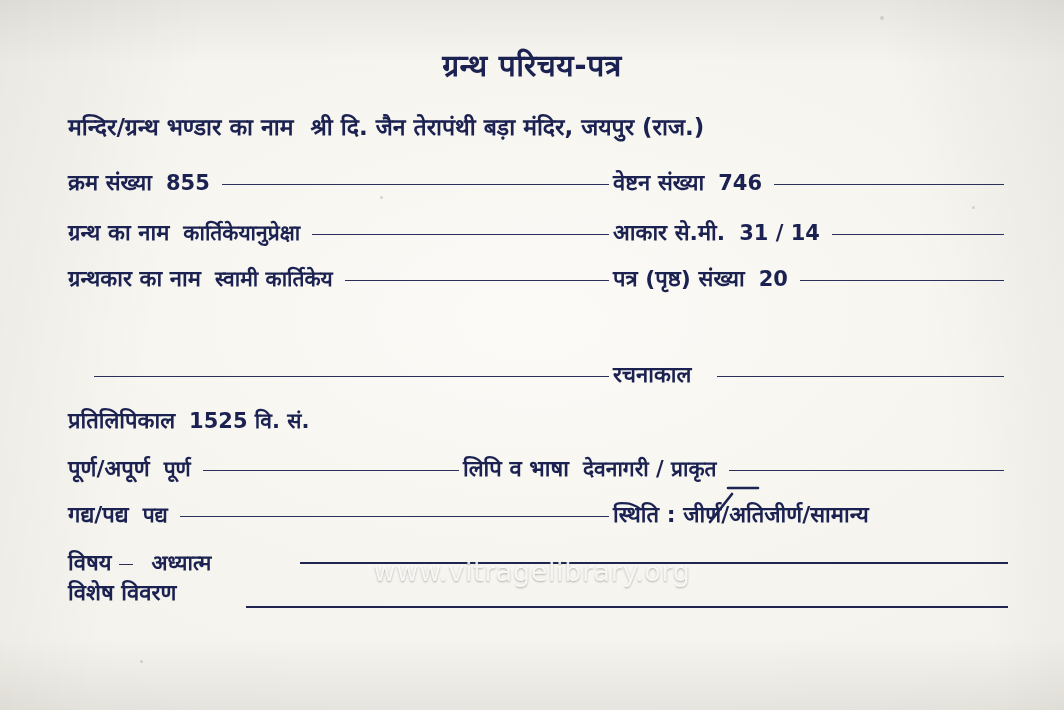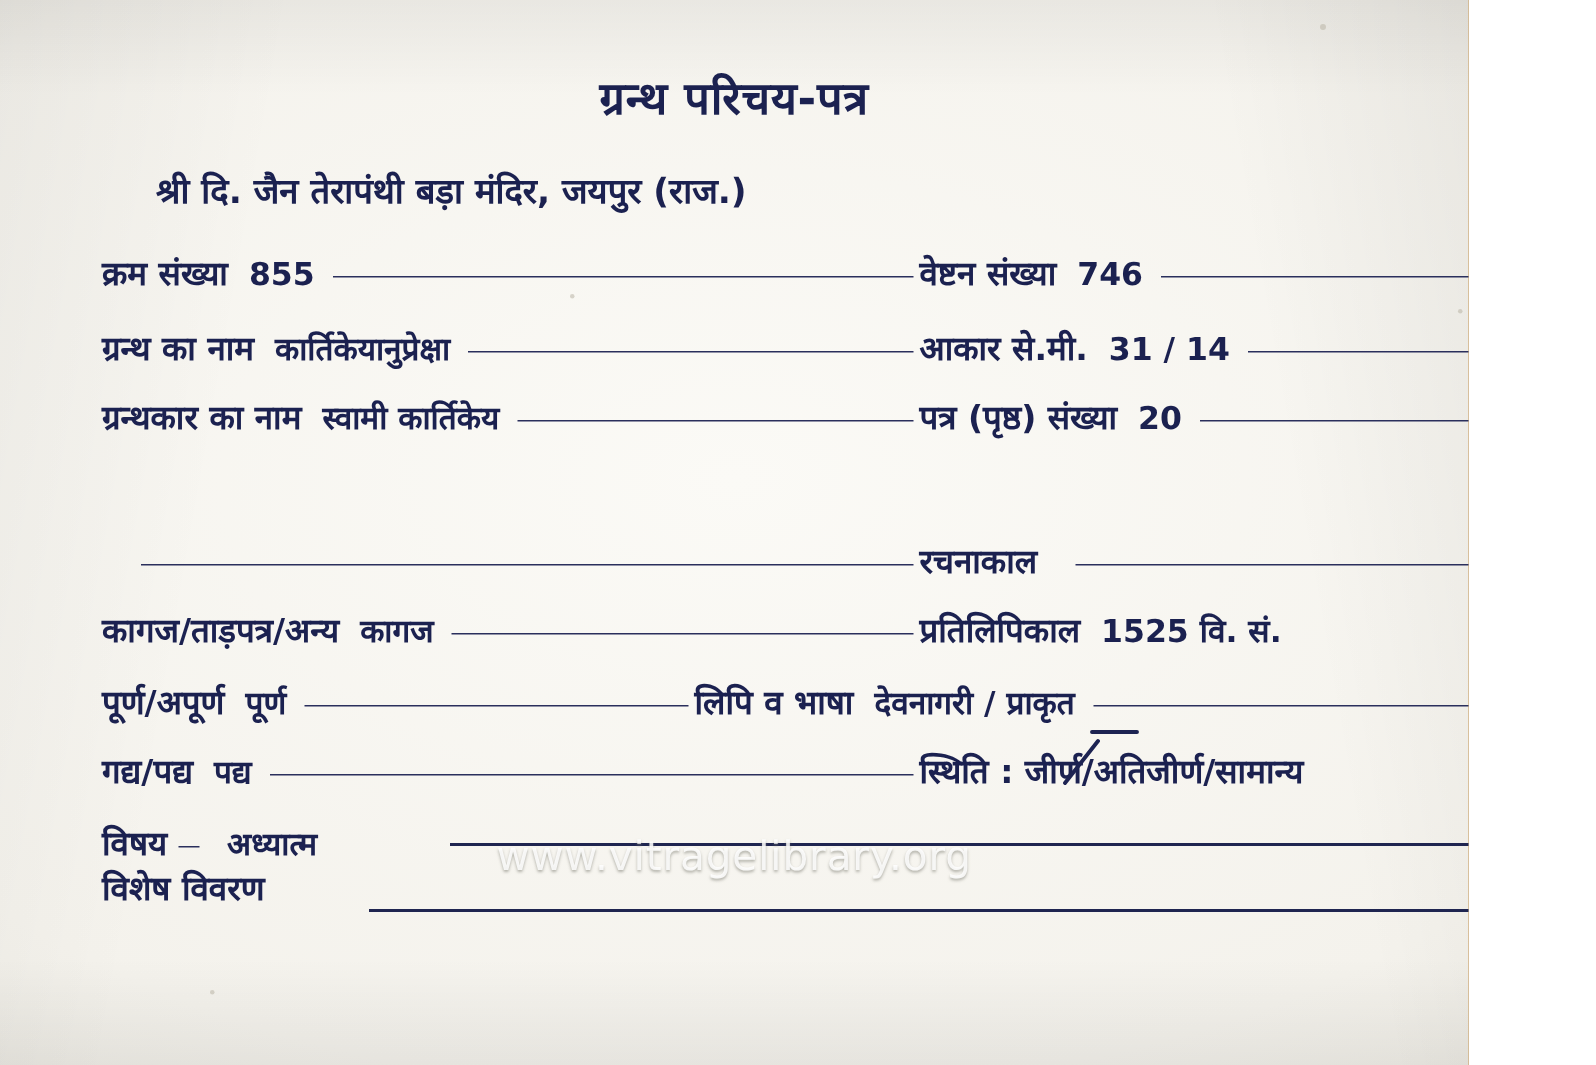--- a/index.html
+++ b/index.html
@@ -5,21 +5,21 @@
   html, body {
     margin: 0;
     padding: 0;
     background: #ffffff;
   }
   body {
     font-family: "DejaVu Sans", "Liberation Sans", sans-serif;
   }
   #card {
     position: relative;
-    width: 979px;
+    width: 1064px;
     height: 710px;
     overflow: hidden;
     background: #a16207;
   }
   
   #paper {
     position: absolute;
     inset: 0;
     background:
       radial-gradient(ellipse 120% 100% at 50% 45%, #fbfaf6 0%, #f4f2ec 58%, #eceae2 82%, #e3e1d8 100%);
@@ -63,21 +63,21 @@
     position: absolute;
     left: 68px;
     top: 110px;
     width: 930px;
     font-size: 23px;
     color: #1b2150;
     display: flex;
     align-items: baseline;
   }
   #hdr-label { font-weight: 600; white-space: nowrap; }
-  #hdr-value { margin-left: 36px; white-space: nowrap; font-weight: 600; }
+  #hdr-value { margin-left: 17px; white-space: nowrap; font-weight: 600; }
 
   .row {
     position: absolute;
     left: 68px;
     width: 940px;
     height: 34px;
     display: flex;
     align-items: baseline;
     text-align: right;
   }
@@ -152,20 +152,21 @@
   <div id="paper"></div>
 
   <div class="speck" style="left:380px;top:196px;width:3px;height:3px;"></div>
   <div class="speck" style="left:880px;top:16px;width:4px;height:4px;"></div>
   <div class="speck" style="left:972px;top:206px;width:3px;height:3px;"></div>
   <div class="speck" style="left:140px;top:660px;width:3px;height:3px;"></div>
 
   <div id="title" class="ink">ग्रन्थ परिचय-पत्र</div>
 
   <div id="hdr-row">
+    <span id="hdr-label">मन्दिर/ग्रन्थ भण्डार का नाम</span>
     <span id="hdr-value">श्री दि. जैन तेरापंथी बड़ा मंदिर, जयपुर (राज.)</span>
   </div>
 
   <div class="row" style="top:166px;">
     <div class="col left">
       <span class="label">क्रम संख्या</span>
       <span class="value">855</span>
       <span class="rule"></span>
     </div>
     <div class="col right">
@@ -208,25 +209,20 @@
       <span class="rule"></span>
     </div>
     <div class="col right">
       <span class="label">रचनाकाल</span>
       <span class="value"></span>
       <span class="rule"></span>
     </div>
   </div>
 
   <div class="row" style="top:404px;">
-    <div class="col left">
-      <span class="label">कागज/ताड़पत्र/अन्य</span>
-      <span class="value">कागज</span>
-      <span class="rule"></span>
-    </div>
     <div class="col right">
       <span class="label">प्रतिलिपिकाल</span>
       <span class="value">1525 वि. सं.</span>
     </div>
   </div>
 
   <div class="row" style="top:452px;">
     <div class="col right">
       <span class="label">पूर्ण/अपूर्ण</span>
       <span class="value">पूर्ण</span>

